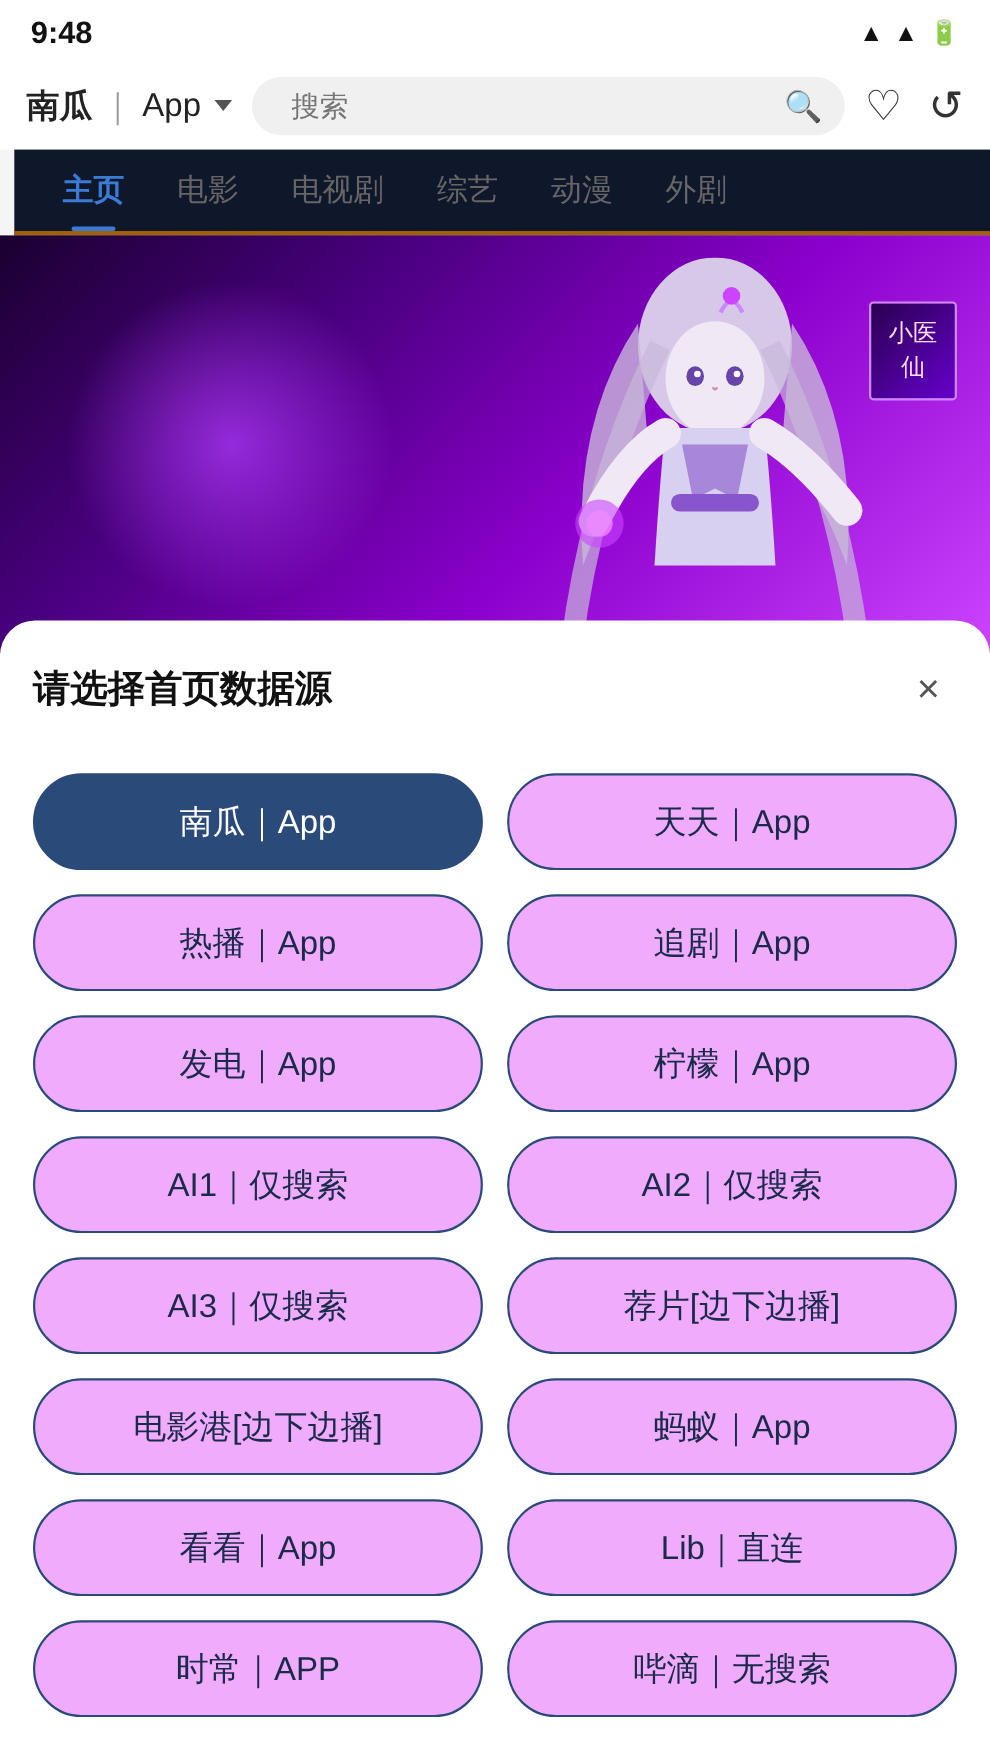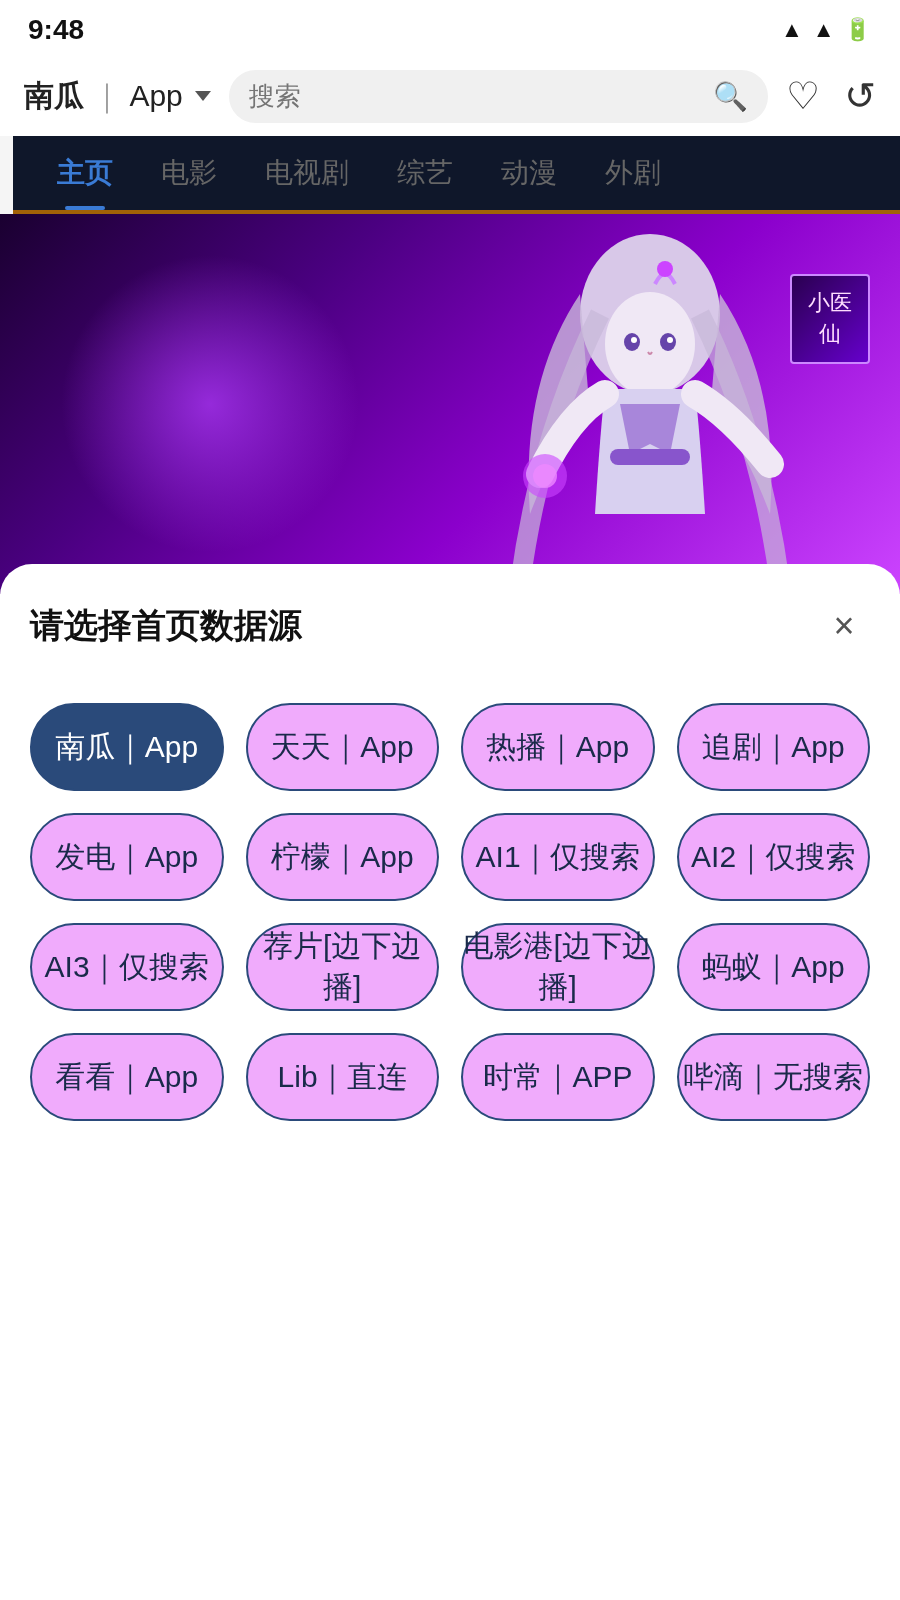--- a/index.html
+++ b/index.html
@@ -82,20 +82,21 @@
       padding: 10px 20px;
       gap: 10px;
     }
     .search-input {
       flex: 1;
       border: none;
       background: transparent;
       font-size: 26px;
       color: #999;
       outline: none;
+      margin-left: 16px;
     }
     .search-icon-wrap {
       color: #888;
       font-size: 28px;
     }
     .header-actions {
       display: flex;
       align-items: center;
       gap: 24px;
     }
@@ -212,21 +213,21 @@
       justify-content: center;
       font-size: 36px;
       color: #555;
       cursor: pointer;
       border-radius: 50%;
     }
 
     
     .source-grid {
       display: grid;
-      grid-template-columns: 1fr 1fr 1fr 1fr;
+      grid-template-columns: 1fr 1fr;
       gap: 22px;
     }
     .source-btn {
       height: 88px;
       border-radius: 44px;
       border: 2.5px solid #2a4a7a;
       background: #f0abfc;
       font-size: 30px;
       color: #1a2a4a;
       cursor: pointer;

